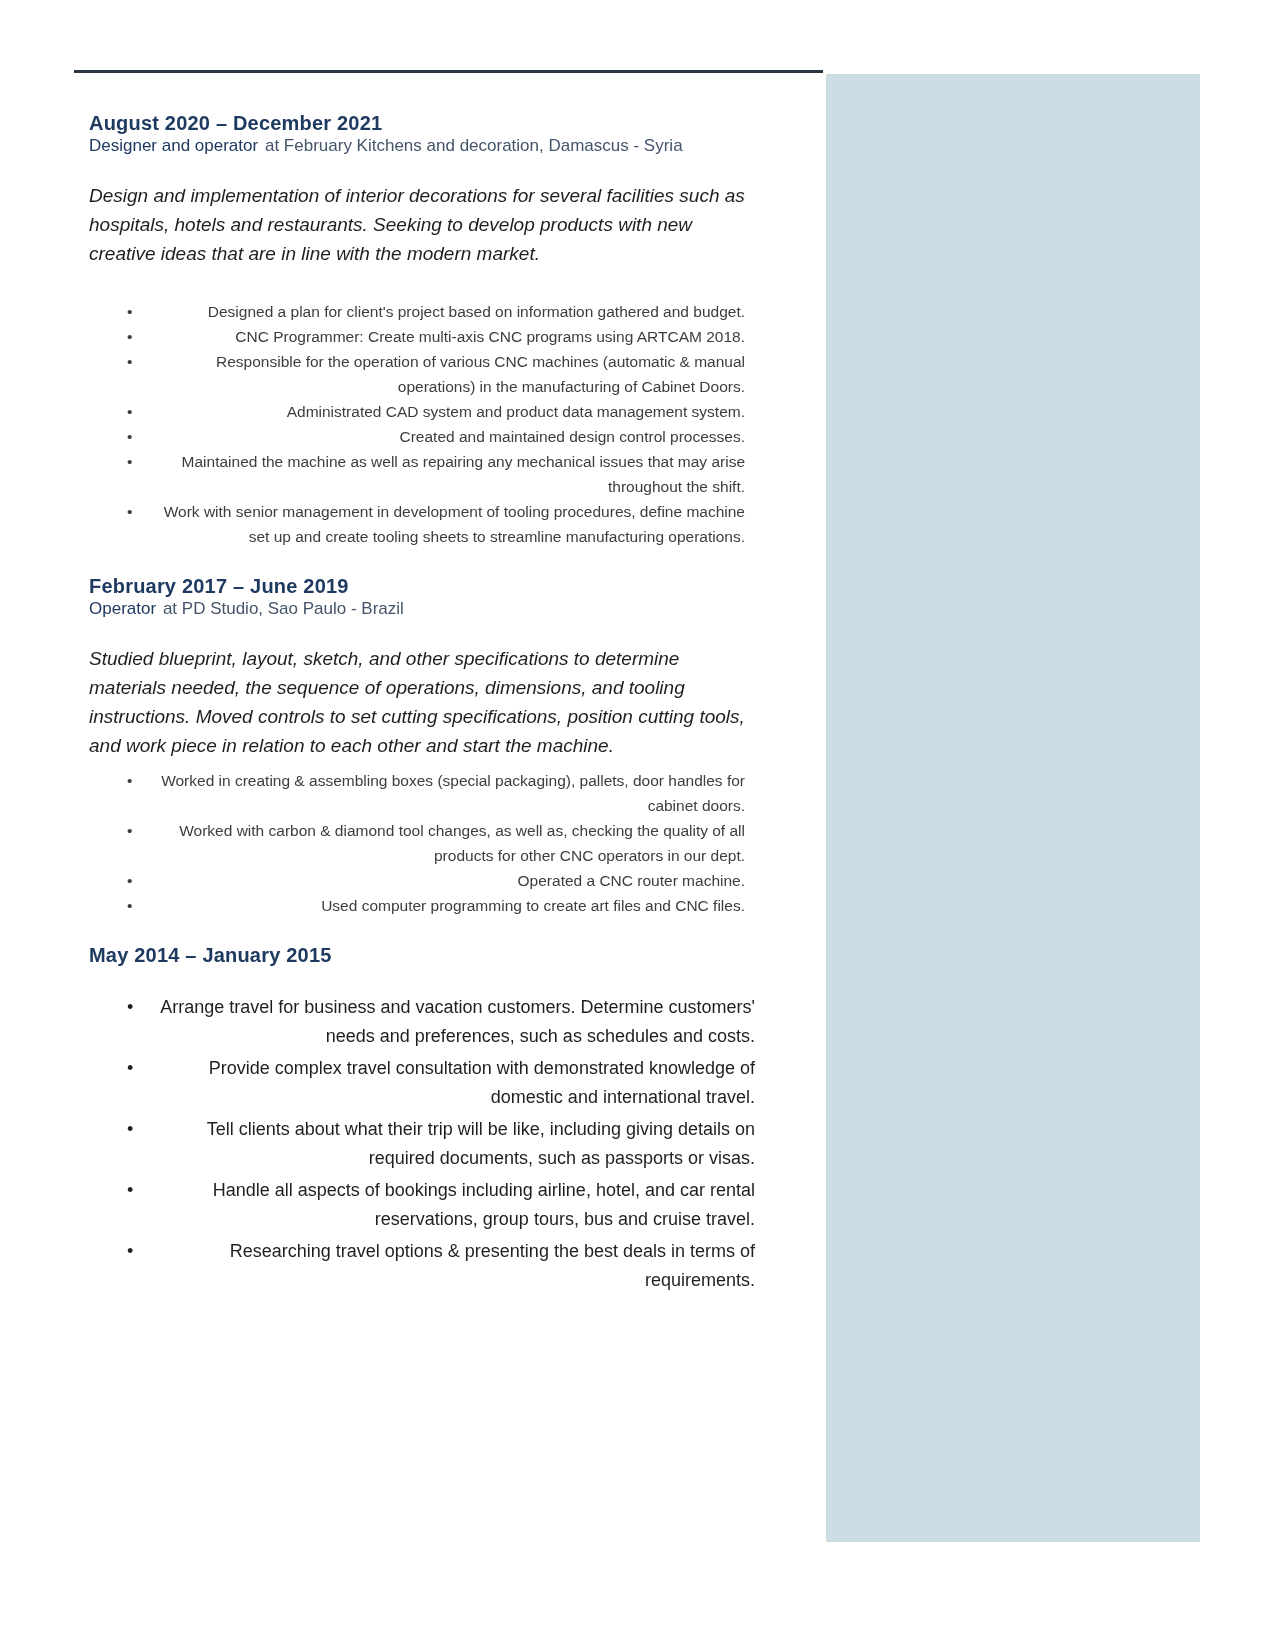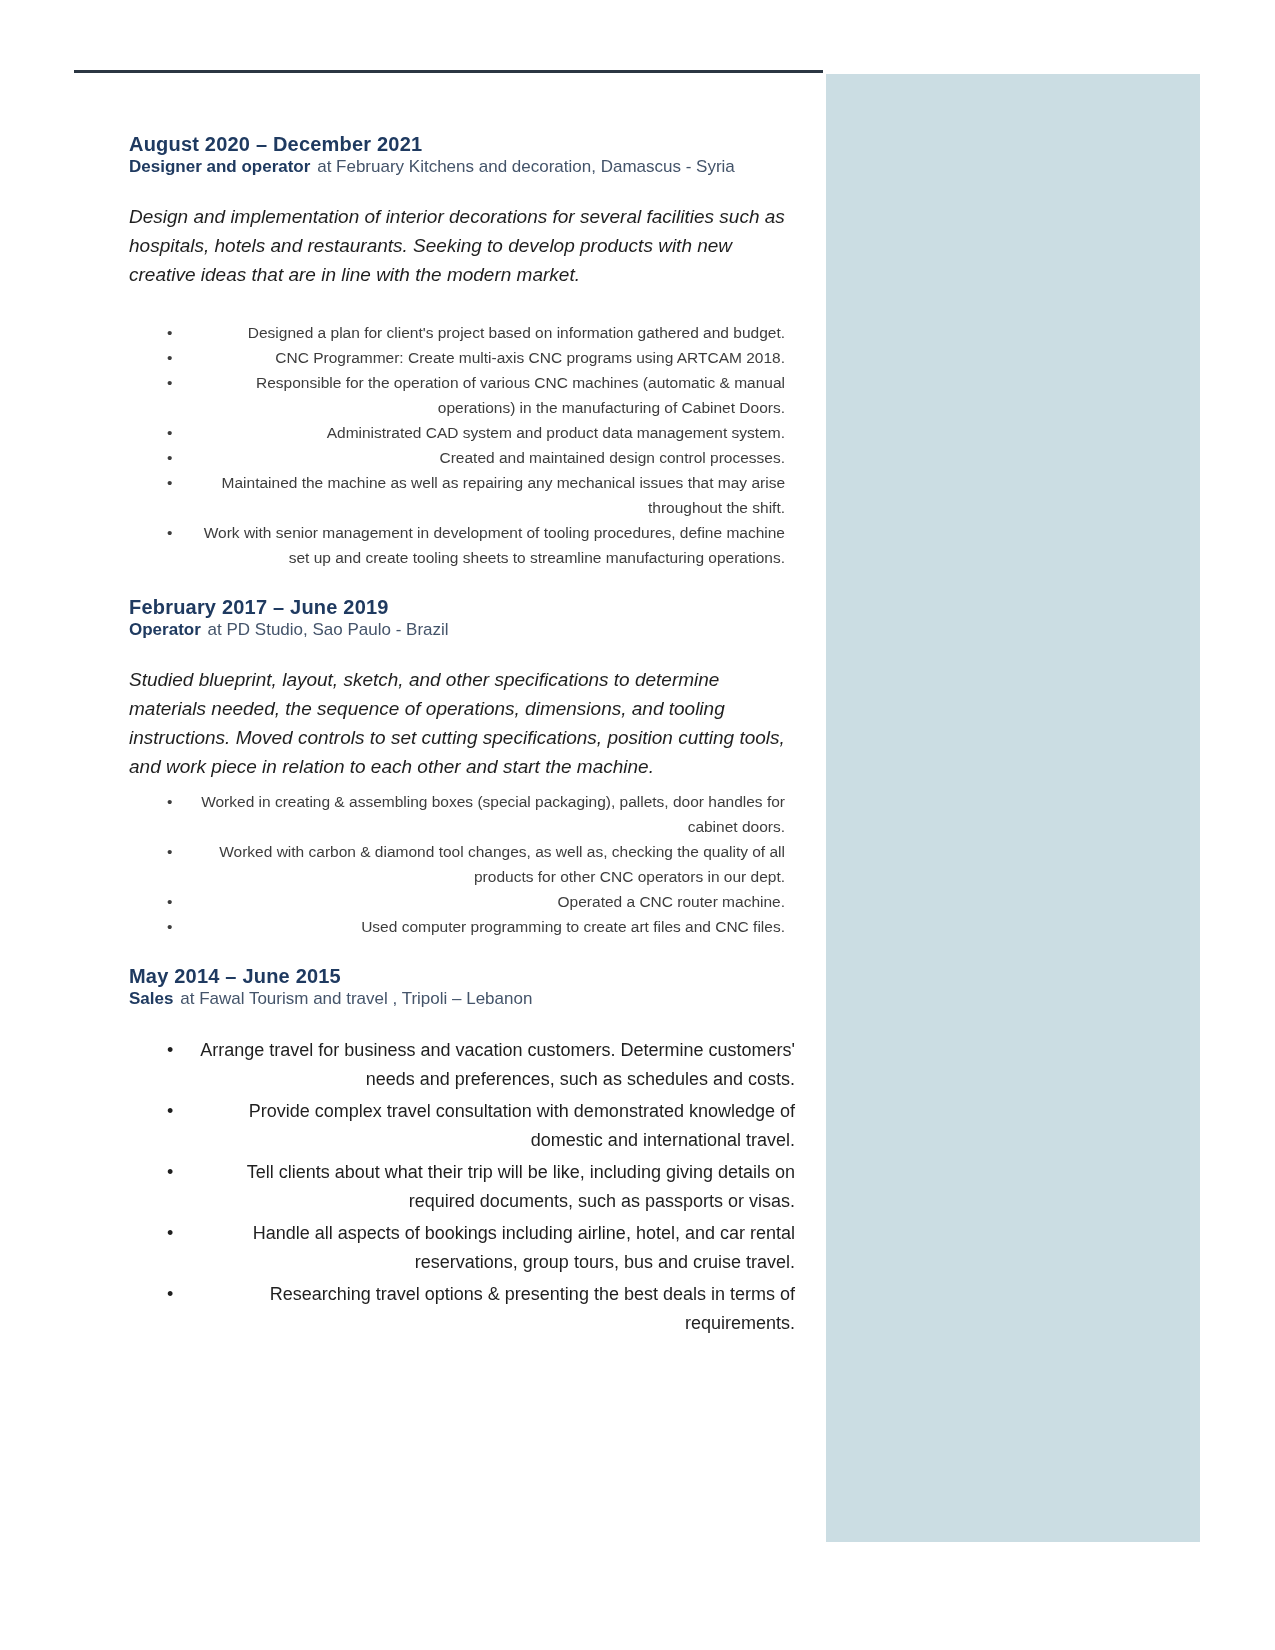--- a/index.html
+++ b/index.html
@@ -27,41 +27,40 @@
     background:var(--rule);
   }
   .side-panel{
     position:absolute;
     left:826px; top:74px;
     width:374px; height:1468px;
     background:var(--panel);
   }
   .content{
     position:absolute;
-    left:89px; top:133px;
+    left:89px; top:112px;
     width:670px;
-    margin-left:40px;
   }
   section.job + section.job{ margin-top:26px; }
   .job .dates{
     margin:0;
     font-size:20px;
     line-height:23px;
     font-weight:bold;
     color:var(--heading);
     letter-spacing:0.2px;
   }
   .job .subline{
     margin:0;
     font-size:17px;
     line-height:22px;
     color:var(--subtext);
   }
   .job .role{
-    font-weight:bold;
+    font-weight:normal;
     color:var(--heading);
     text-align:right;
   }
   .job .place{ margin-left:0.4em; }
   .job .summary{
     margin:24px 0 0 0;
     font-size:19px;
     line-height:29px;
     color:var(--body);
     font-style:italic;
@@ -126,22 +125,21 @@
     <p class="summary">Studied blueprint, layout, sketch, and other specifications to determine materials needed, the sequence of operations, dimensions, and tooling instructions. Moved controls to set cutting specifications, position cutting tools, and work piece in relation to each other and start the machine.</p>
     <ul class="bullets small">
           <li>Worked in creating &amp; assembling boxes (special packaging), pallets, door handles for cabinet doors.</li>
           <li>Worked with carbon &amp; diamond tool changes, as well as, checking the quality of all products for other CNC operators in our dept.</li>
           <li>Operated a CNC router machine.</li>
           <li>Used computer programming to create art files and CNC files.</li>
         </ul>
   </section>
 
   <section class="job">
-    <h3 class="dates">May 2014 – June 2015</h3>
-    <p class="subline"><span class="role">Sales</span><span class="place">at Fawal Tourism and travel , Tripoli – Lebanon</span></p>
+    <h3 class="dates">May 2014 – January 2015</h3>
 
     <ul class="bullets large">
           <li>Arrange travel for business and vacation customers. Determine customers' needs and preferences, such as schedules and costs.</li>
           <li>Provide complex travel consultation with demonstrated knowledge of domestic and international travel.</li>
           <li>Tell clients about what their trip will be like, including giving details on required documents, such as passports or visas.</li>
           <li>Handle all aspects of bookings including airline, hotel, and car rental reservations, group tours, bus and cruise travel.</li>
           <li>Researching travel options &amp; presenting the best deals in terms of requirements.</li>
         </ul>
   </section>
 </main>

